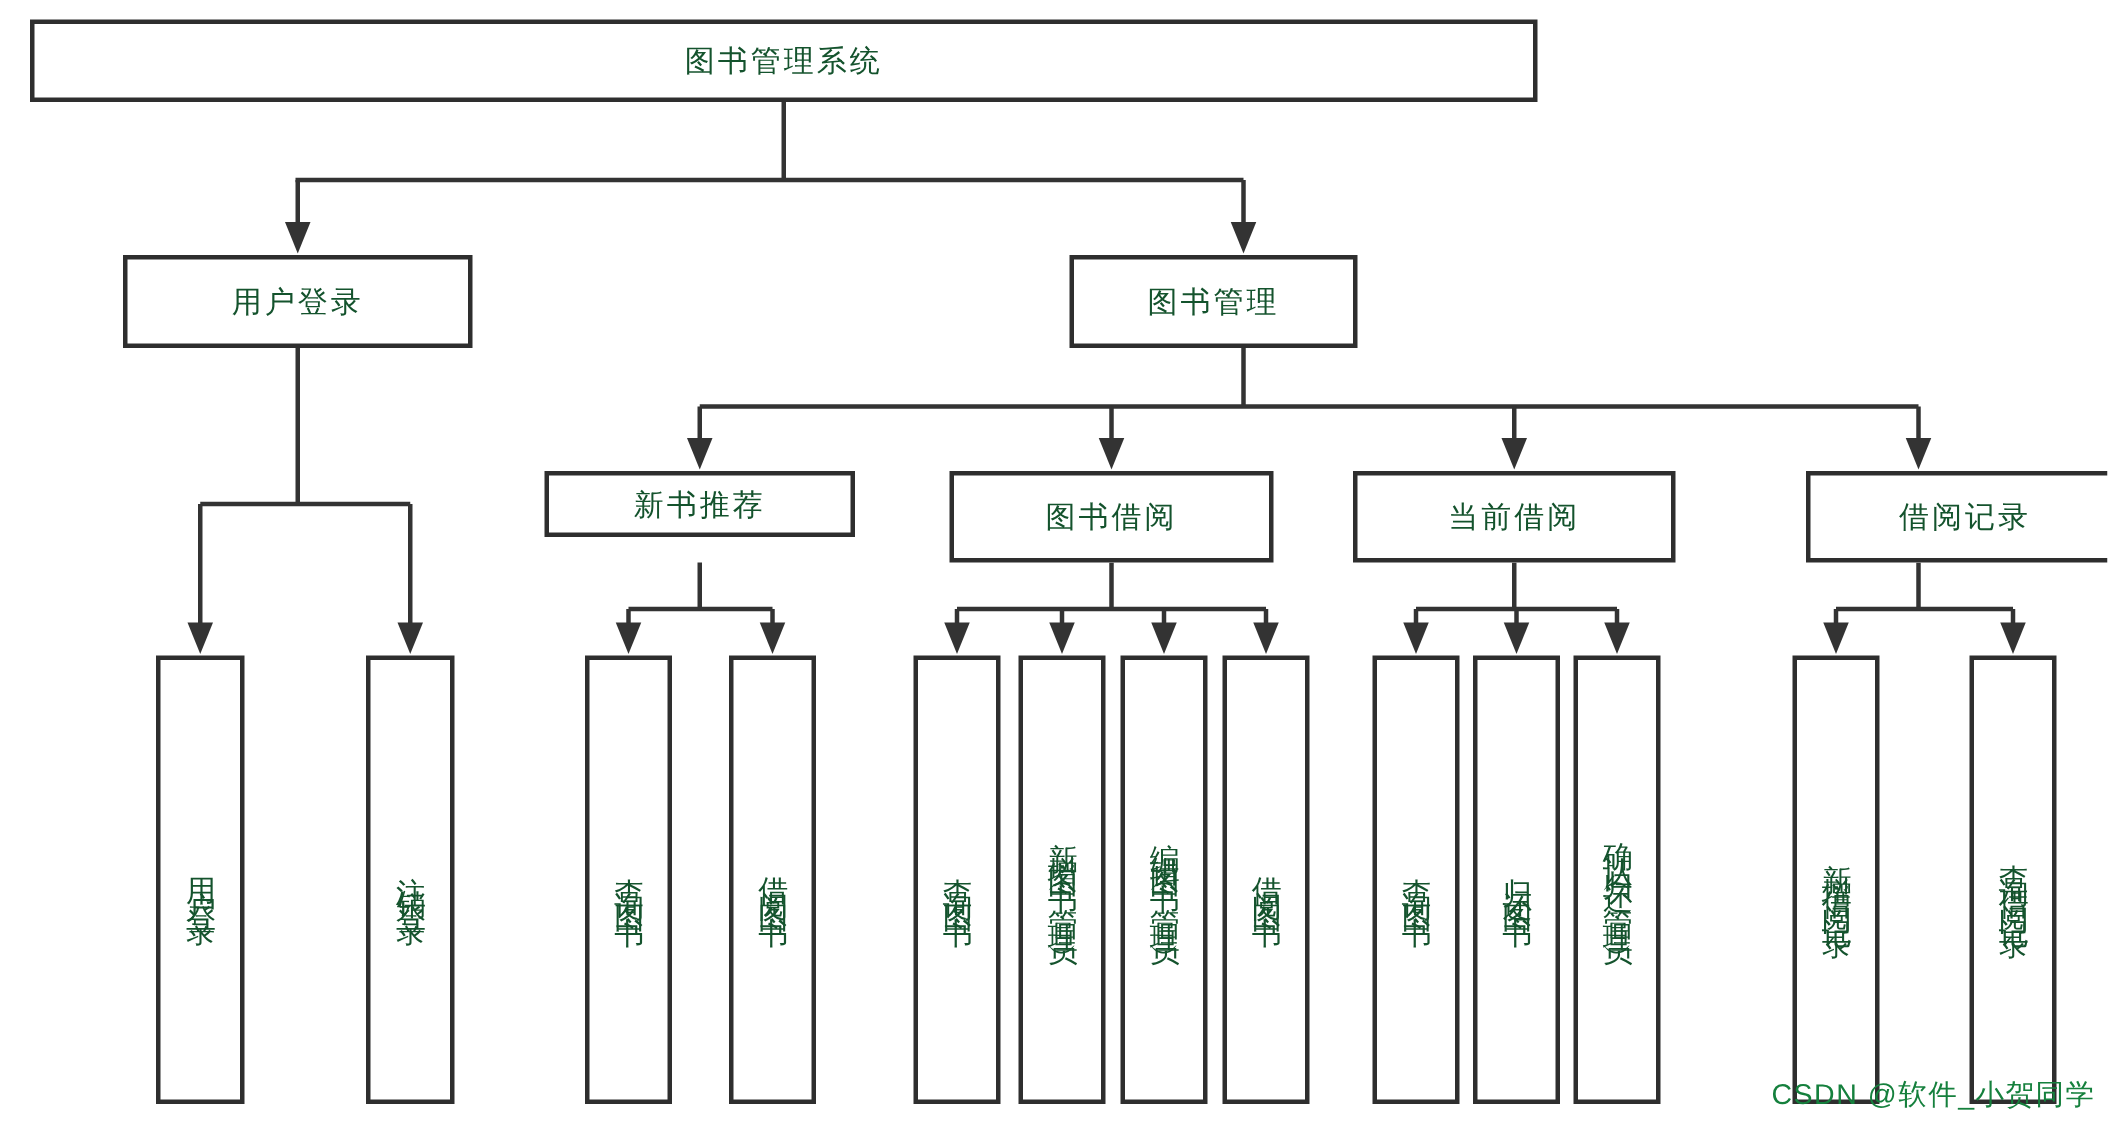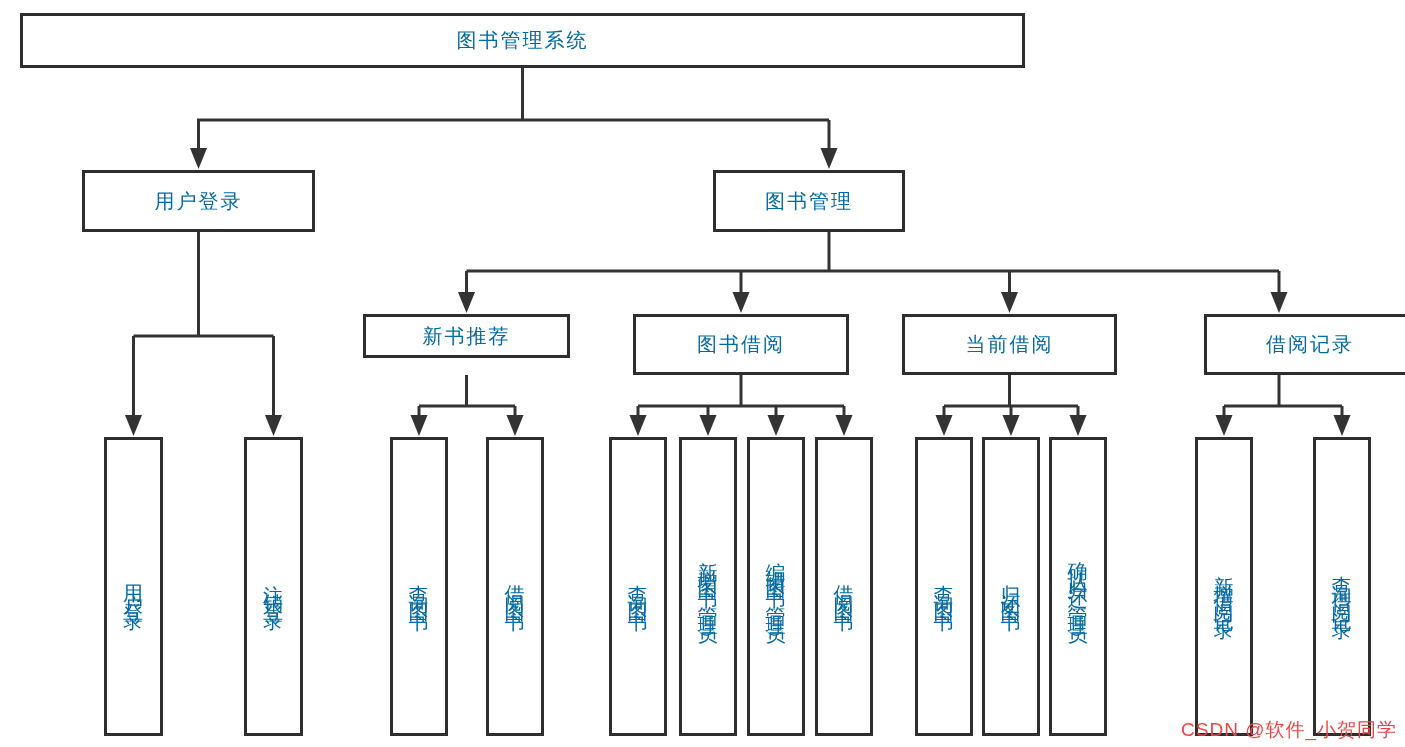--- a/index.html
+++ b/index.html
@@ -20,36 +20,36 @@
   }
   .node {
     position: absolute;
     box-sizing: border-box;
     border: 3px solid #2e2e2e;
     background: #ffffff;
     display: flex;
     align-items: center;
     justify-content: center;
     font-size: 20px;
-    color: #0369a1;
+    color: #14532d;
   }
   .node.h span { letter-spacing: 2px; white-space: nowrap; }
   .node.v span {
     writing-mode: vertical-rl;
     text-orientation: mixed;
     letter-spacing: 9px;
     line-height: 1;
     white-space: nowrap;
   }
   .watermark {
     position: absolute;
     right: 8px;
     bottom: 4px;
     font-size: 19px;
-    color: #ef4444;
+    color: #15803d;
     letter-spacing: 1px;
     white-space: nowrap;
   }
 </style>
 </head>
 <body>
 
 <div class="stage">
 
   <svg class="wires" width="1405" height="747" viewBox="0 0 1405 747" xmlns="http://www.w3.org/2000/svg">

